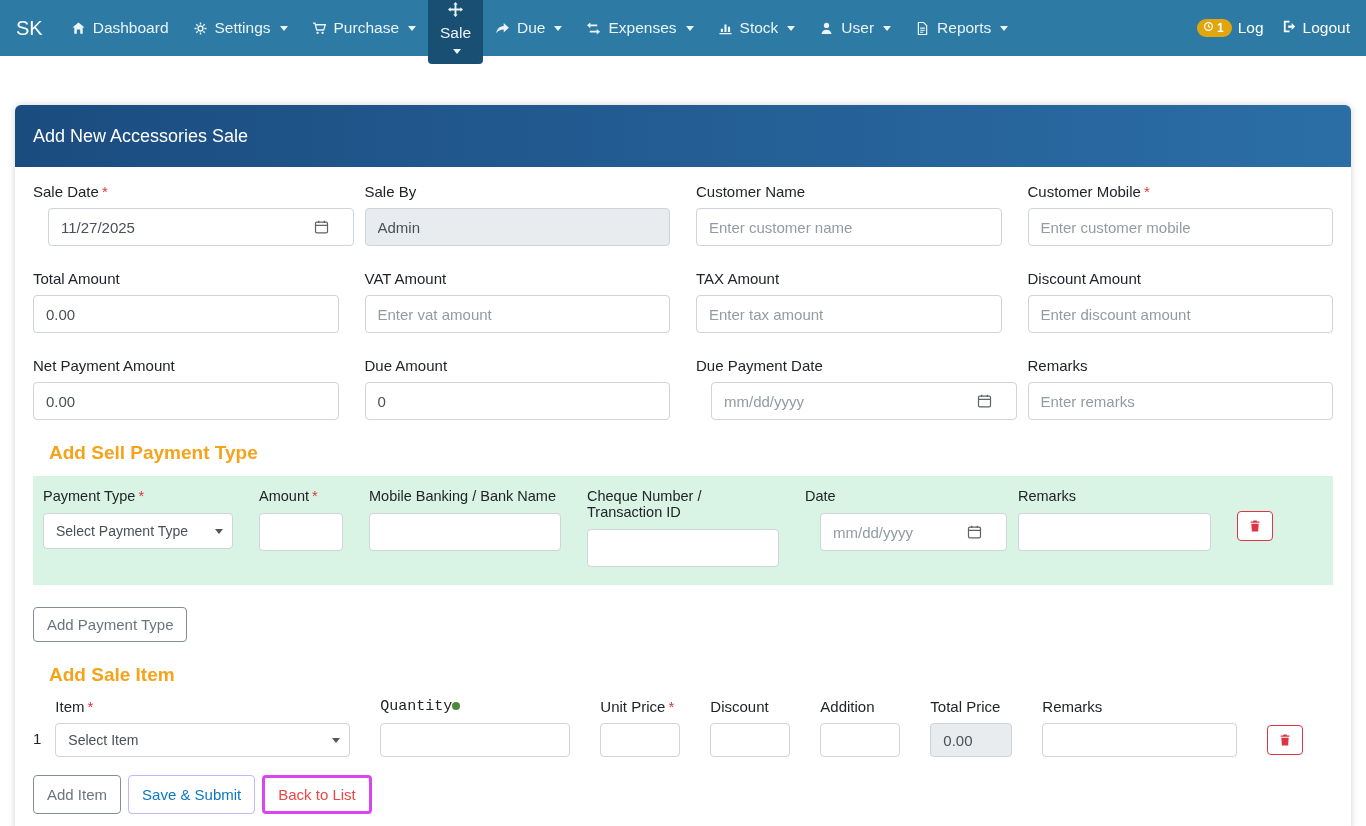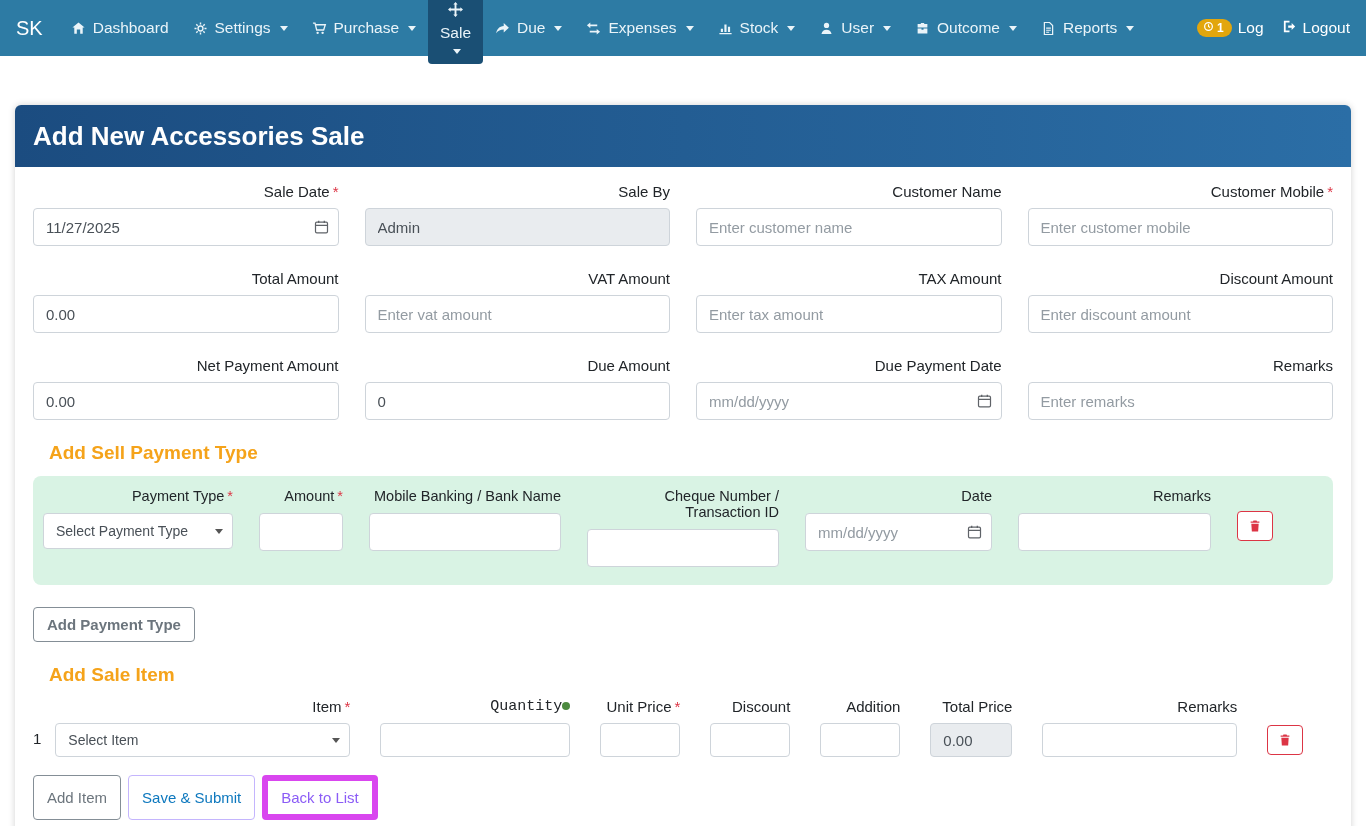--- a/index.html
+++ b/index.html
@@ -15,56 +15,56 @@
   .nav-item svg { display:block; }
   .caret { width:0; height:0; border-left:4px solid transparent; border-right:4px solid transparent; border-top:5px solid currentColor; display:inline-block; margin-left:2px; }
   .nav-right { margin-left:auto; display:flex; align-items:center; gap:18px; }
   .log-link { display:flex; align-items:center; gap:6px; cursor:pointer; font-size:15.5px; color:#ffffff; }
   .log-badge { background:#e2a60d; color:#ffffff; border-radius:10px; padding:2px 8px 2px 6px; font-size:12px; font-weight:bold; display:inline-flex; align-items:center; gap:3px; }
   .logout-link { display:flex; align-items:center; gap:6px; cursor:pointer; font-size:15.5px; color:#ffffff; }
 
   
   .card { margin:49px 15px 0 15px; border-radius:6px; box-shadow:0 0 7px rgba(0,0,0,.18); background:#fff; }
   .card-header { background:linear-gradient(90deg,#1b4c80 0%, #2b6ea6 100%); border-radius:6px 6px 0 0; height:62px; display:flex; align-items:center; padding:0 18px; }
-  .page-title { color:#ffffff; font-size:26px; font-weight:bold; }
+  .page-title { color:#ffffff; font-size:18px; font-weight:normal; }
   .card-body { padding:16px 18px 20px 18px; }
 
   
   .form-grid { display:grid; grid-template-columns:repeat(4,1fr); column-gap:26px; row-gap:24px; }
-  .field label { display:block; font-size:15px; color:#212529; margin-bottom:8px;text-align:right; }
+  .field label { display:block; font-size:15px; color:#212529; margin-bottom:8px; }
   .req { color:#dc3545; margin-left:3px; }
   .form-control { width:100%; height:38px; padding:6px 12px; font-size:15px; color:#495057; border:1px solid #ced4da; border-radius:4px; background:#fff; outline:none; }
   .form-control::placeholder { color:#939ba2; }
   .form-control:disabled, .form-control.disabled { background:#e9ecef; color:#495057; }
   .date-wrap { position:relative; }
   .date-wrap .cal { position:absolute; right:10px; top:50%; transform:translateY(-50%); cursor:pointer; line-height:0; }
-  .date-wrap .form-control { padding-right:32px; }
+  .date-wrap .form-control { padding-right:32px;margin-left:15px; }
 
   
   .section-heading { color:#f5a31a; font-size:19px; font-weight:bold; margin:22px 0 12px 16px; }
 
   
-  .payment-panel { background:#d9f3e4; border-radius:8px; padding:12px 10px 18px 10px; display:flex; align-items:flex-start; gap:26px; }
+  .payment-panel { background:#d9f3e4; border-radius:0; padding:12px 10px 18px 10px; display:flex; align-items:flex-start; gap:26px; }
   .payment-panel .field label { font-size:14.5px; margin-bottom:9px; }
   .w190 { width:190px; flex:0 0 190px; }
   .w84  { width:84px;  flex:0 0 84px; }
   .w192 { width:192px; flex:0 0 192px; }
   .w187 { width:187px; flex:0 0 187px; }
   .w193 { width:193px; flex:0 0 193px; }
   .select-wrap { position:relative; }
   .select-wrap::after { content:''; position:absolute; right:10px; top:50%; margin-top:-2px; border-left:4px solid transparent; border-right:4px solid transparent; border-top:5px solid #555; pointer-events:none; }
   select.form-control { appearance:none; -webkit-appearance:none; padding-right:26px; font-size:14px; height:36px; }
   .btn-trash { margin-top:23px; background:#fff; border:1px solid #dc3545; color:#dc3545; border-radius:4px; padding:7px 10px; cursor:pointer; line-height:0; }
 
   
   .btn { background:#fff; border-radius:4px; font-size:15px; padding:8px 13px; cursor:pointer; font-family:inherit; }
   .btn-outline-secondary { border:1px solid #848e96; color:#6c757d; }
   .btn-outline-primary { border:1px solid #c4b5fd; color:#0d78be; }
-  .btn-outline-danger { border:6px solid #d946ef; color:#8b5cf6; }
-  .add-payment-btn { margin-top:22px;font-weight:bold; }
+  .btn-outline-danger { border:3px solid #d946ef; color:#ef4444; }
+  .add-payment-btn { margin-top:22px; }
 
   
   .item-row { display:flex; align-items:flex-start; gap:30px; margin-top:4px; }
   .item-row .field label { font-size:15px; margin-bottom:8px; }
   .row-num { font-size:15px; color:#212529; align-self:flex-end; padding-bottom:10px; margin-right:-16px; }
   .w295 { width:295px; flex:0 0 295px; }
   .w190i { width:190px; flex:0 0 190px; }
   .w80 { width:80px; flex:0 0 80px; }
   .w82 { width:82px; flex:0 0 82px; }
   .w195 { width:195px; flex:0 0 195px; }
@@ -159,29 +159,20 @@
       <span>
           <svg viewBox="0 0 16 16" width="15" height="15">
             <circle cx="8" cy="4.7" r="2.8" fill="currentColor"></circle>
             <path fill="currentColor" d="M2.6 13.8c.5-3 2.7-4.6 5.4-4.6s4.9 1.6 5.4 4.6z"></path>
           </svg>
         </span>
       <span>User</span>
       <span class="caret"></span>
     </div>
 
-    <div class="nav-item">
-      <span>
-          <svg viewBox="0 0 16 16" width="15" height="15">
-            <path fill="currentColor" d="M6.2 2h3.6v1.3h3.4V7H2.8V3.3h3.4zM2.8 8h4.1v1.4h2.2V8h4.1v5.3H2.8z"></path>
-          </svg>
-        </span>
-      <span>Outcome</span>
-      <span class="caret"></span>
-    </div>
 
     <div class="nav-item">
       <span>
           <svg viewBox="0 0 16 16" width="15" height="15">
             <path fill="none" stroke="currentColor" stroke-width="1.3" d="M3.6 1.6h5.6l3.2 3.2v9.6H3.6z"></path>
             <path fill="none" stroke="currentColor" stroke-width="1.2" d="M5.5 7.6h5M5.5 9.8h5M5.5 12h3.2"></path>
           </svg>
         </span>
       <span>Reports</span>
       <span class="caret"></span>

